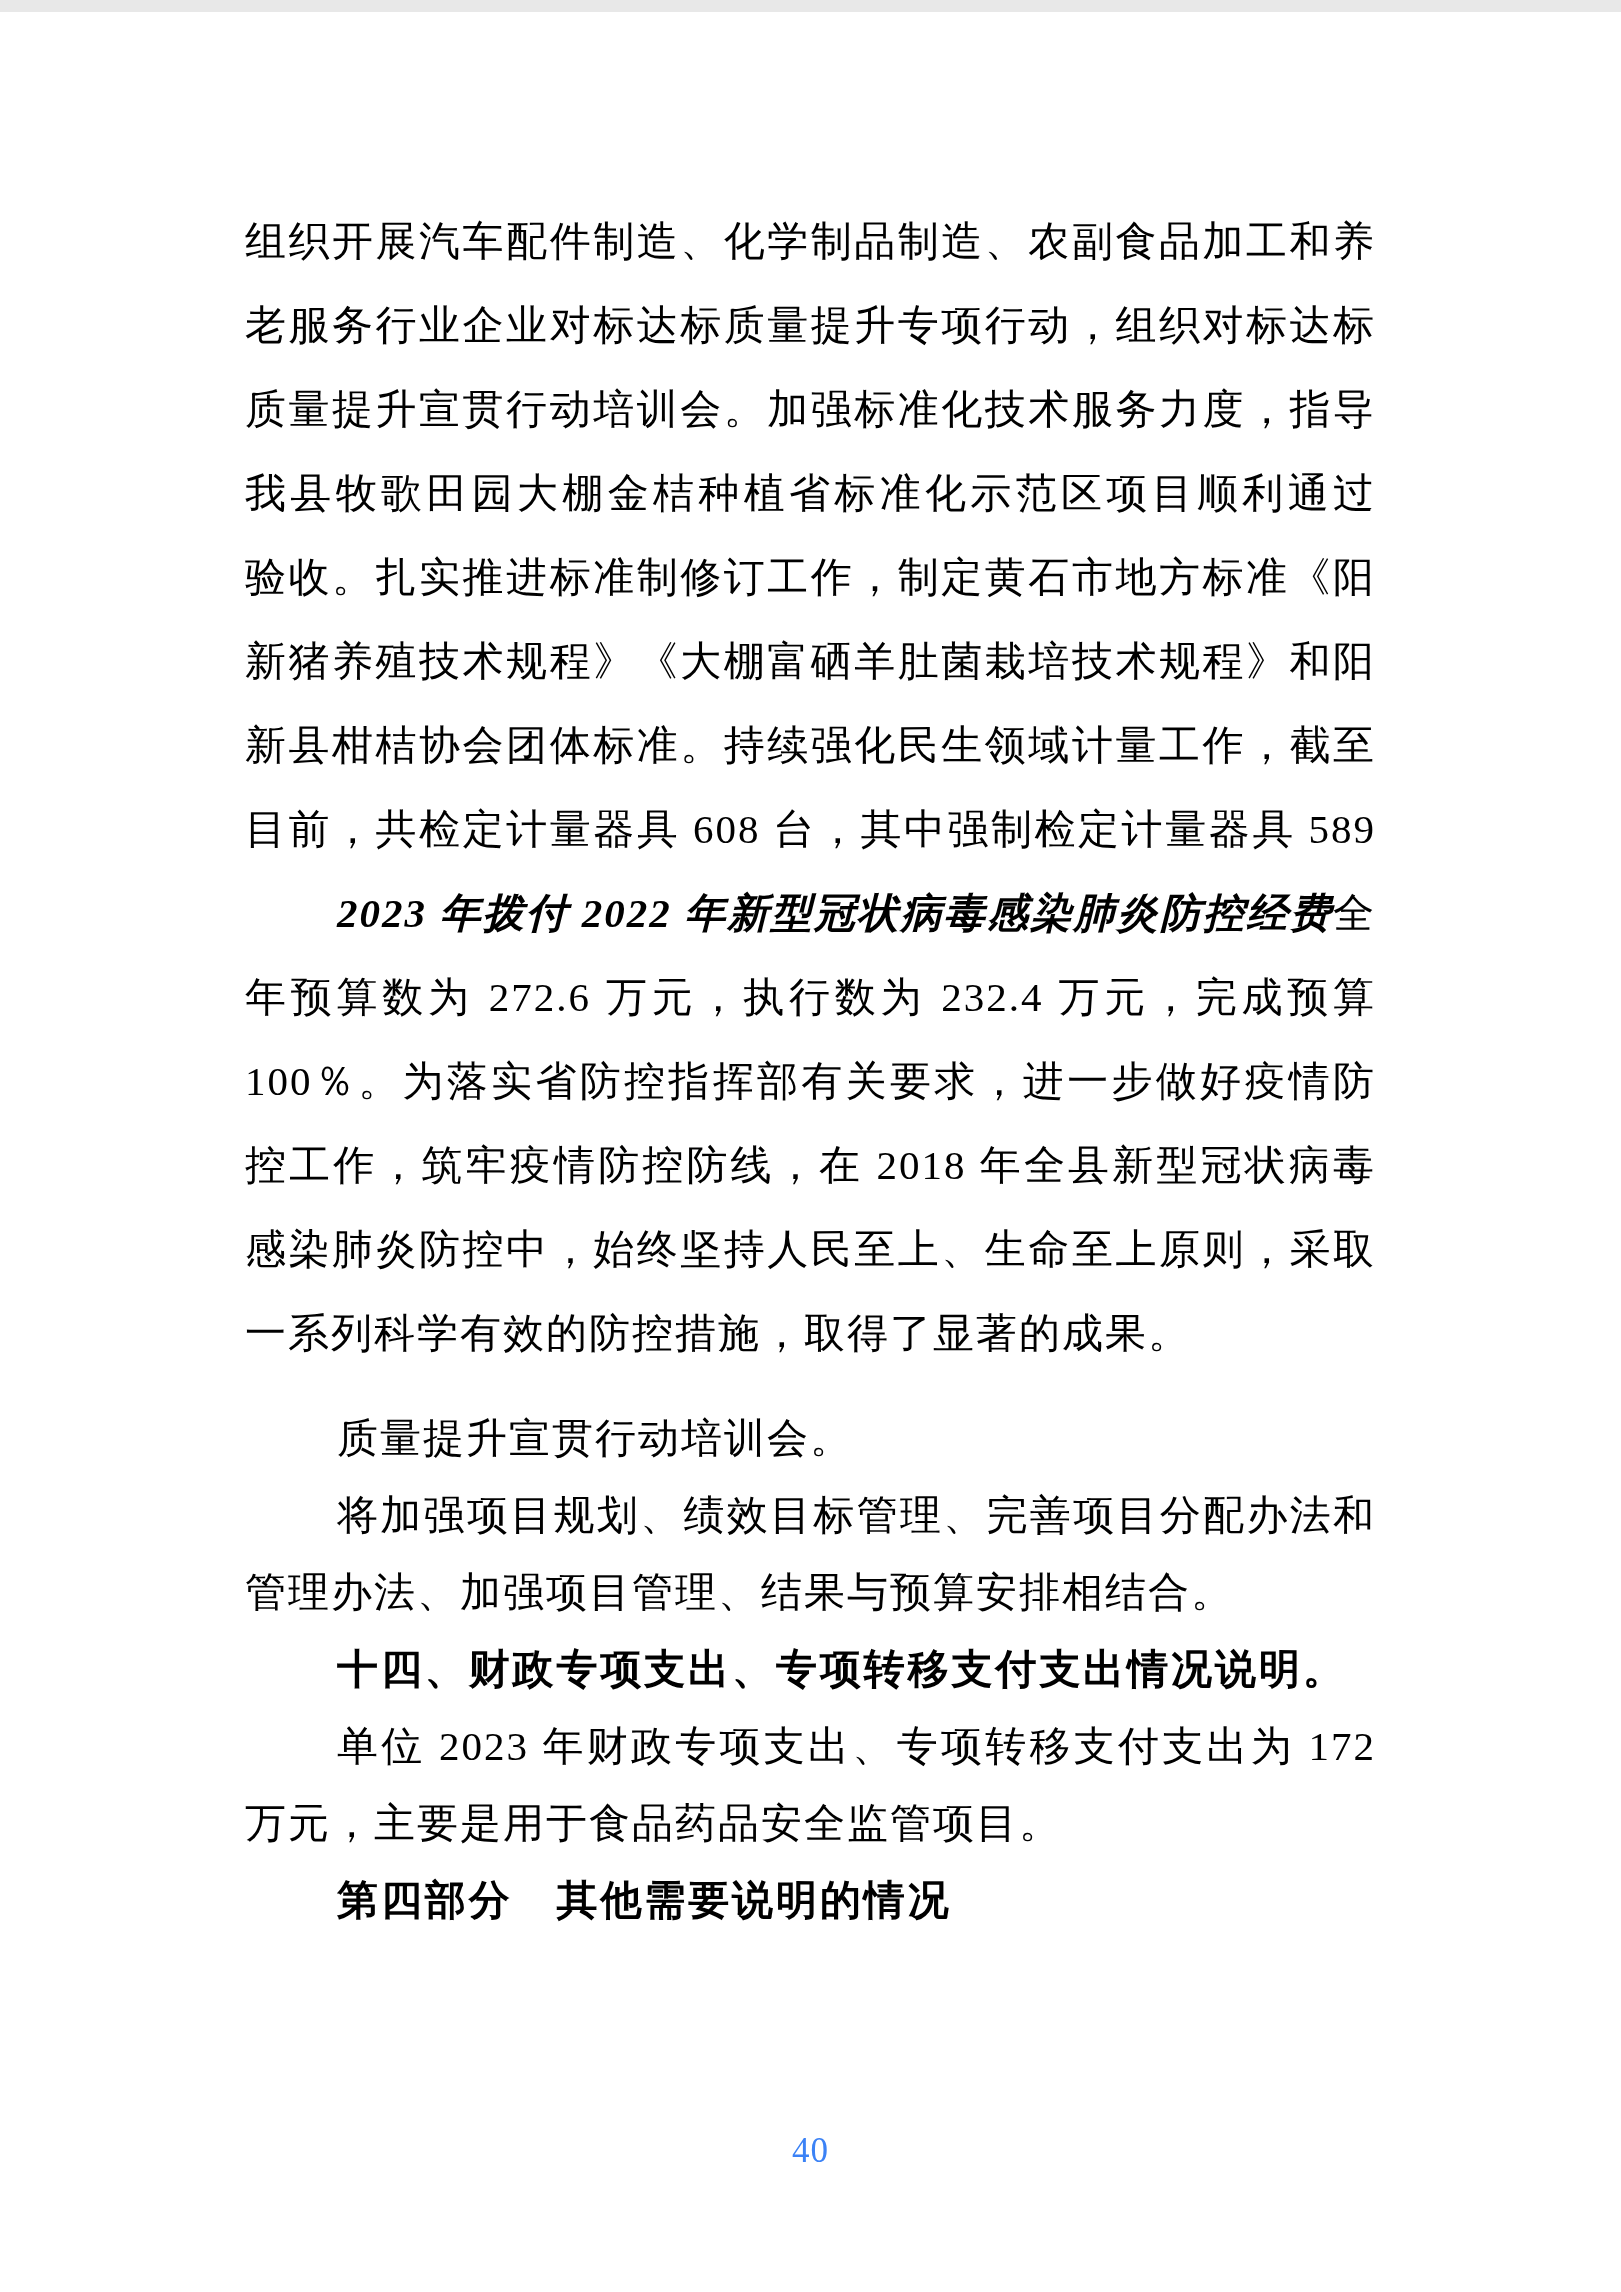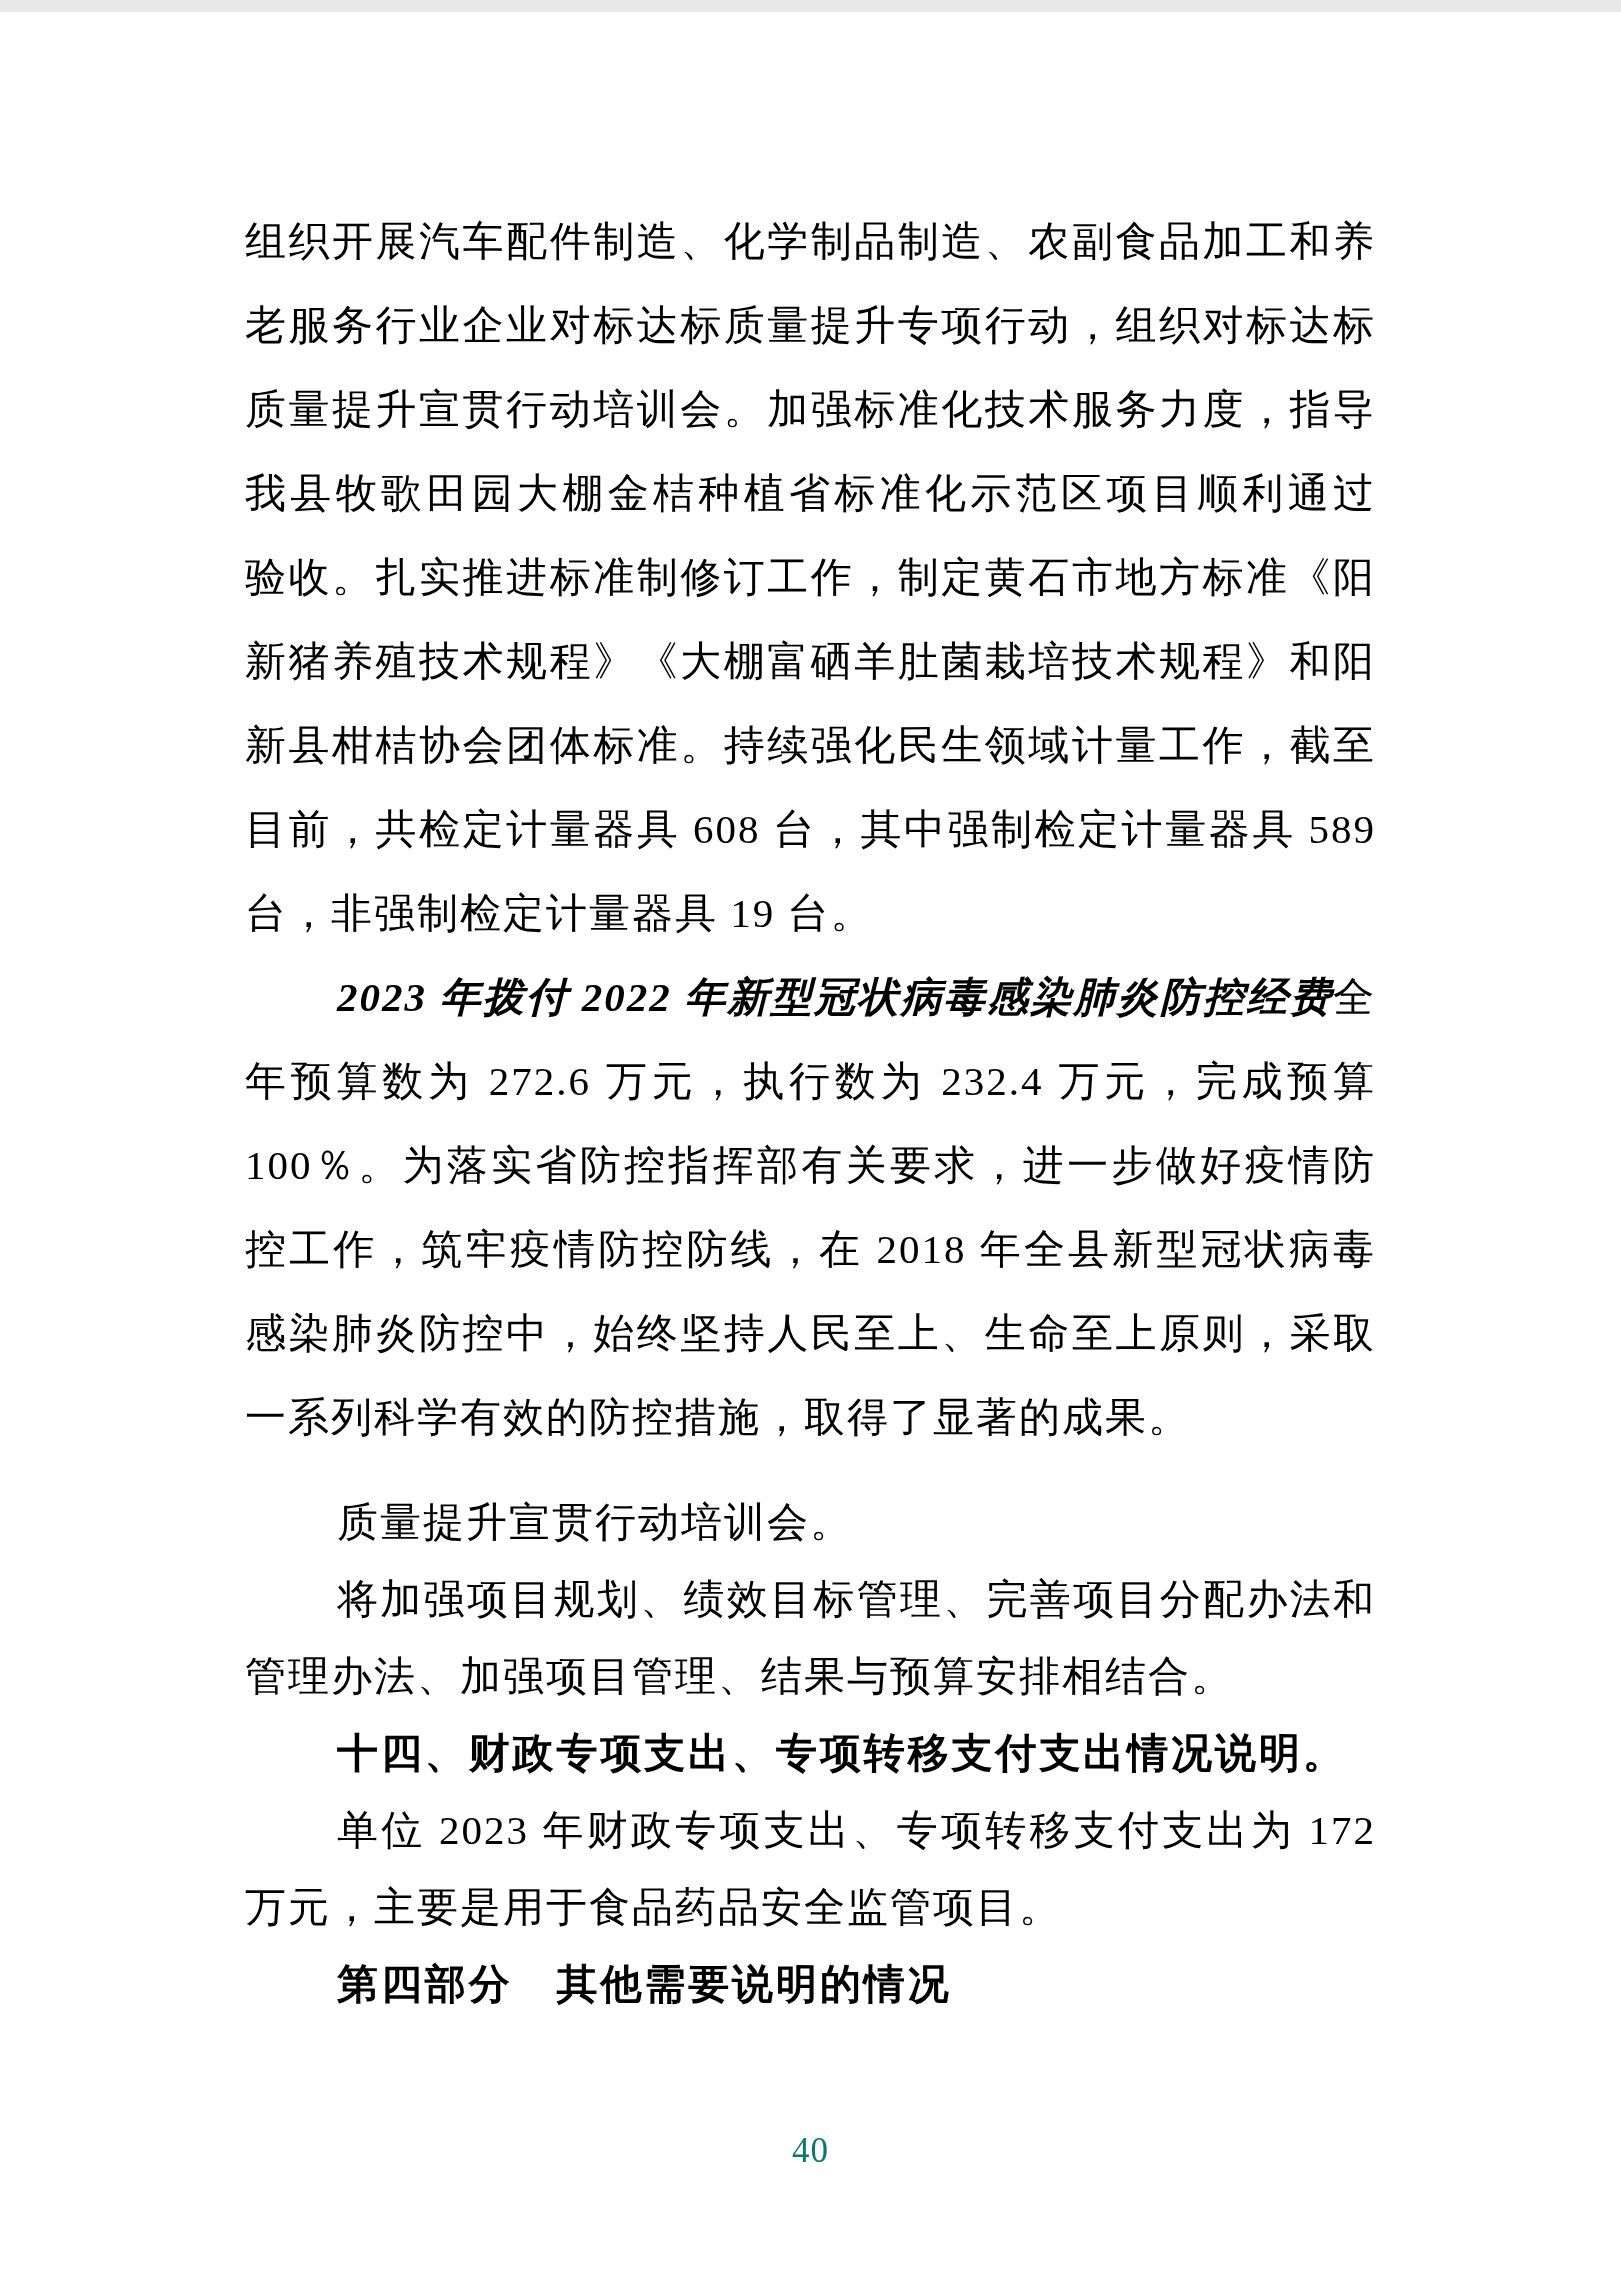--- a/index.html
+++ b/index.html
@@ -58,40 +58,39 @@
   }
   .pagenum {
     position: absolute;
     top: 2117px;
     left: 0;
     width: 100%;
     text-align: center;
     font-size: 35px;
     line-height: 43px;
     letter-spacing: 1px;
-    color: #0f766e;
+    color: #3b82f6;
   }
 </style>
 </head>
 <body>
 
 <div class="page">
 
   <div class="textblock">
 
     <div>
       <div class="line fill">组织开展汽车配件制造、化学制品制造、农副食品加工和养</div>
       <div class="line fill">老服务行业企业对标达标质量提升专项行动，组织对标达标</div>
       <div class="line fill">质量提升宣贯行动培训会。加强标准化技术服务力度，指导</div>
       <div class="line fill">我县牧歌田园大棚金桔种植省标准化示范区项目顺利通过</div>
       <div class="line fill">验收。扎实推进标准制修订工作，制定黄石市地方标准《阳</div>
       <div class="line fill">新猪养殖技术规程》《大棚富硒羊肚菌栽培技术规程》和阳</div>
       <div class="line fill">新县柑桔协会团体标准。持续强化民生领域计量工作，截至</div>
       <div class="line fill">目前，共检定计量器具 608 台，其中强制检定计量器具 589</div>
-      <div class="line">台，非强制检定计量器具 19 台。</div>
     </div>
 
     <div>
       <div class="line fill indent">
         <span class="bold-lead">2023 年拨付 2022 年新型冠状病毒感染肺炎防控经费</span><span>全</span>
       </div>
       <div class="line fill">年预算数为 272.6 万元，执行数为 232.4 万元，完成预算</div>
       <div class="line fill">100％。为落实省防控指挥部有关要求，进一步做好疫情防</div>
       <div class="line fill">控工作，筑牢疫情防控防线，在 2018 年全县新型冠状病毒</div>
       <div class="line fill">感染肺炎防控中，始终坚持人民至上、生命至上原则，采取</div>

